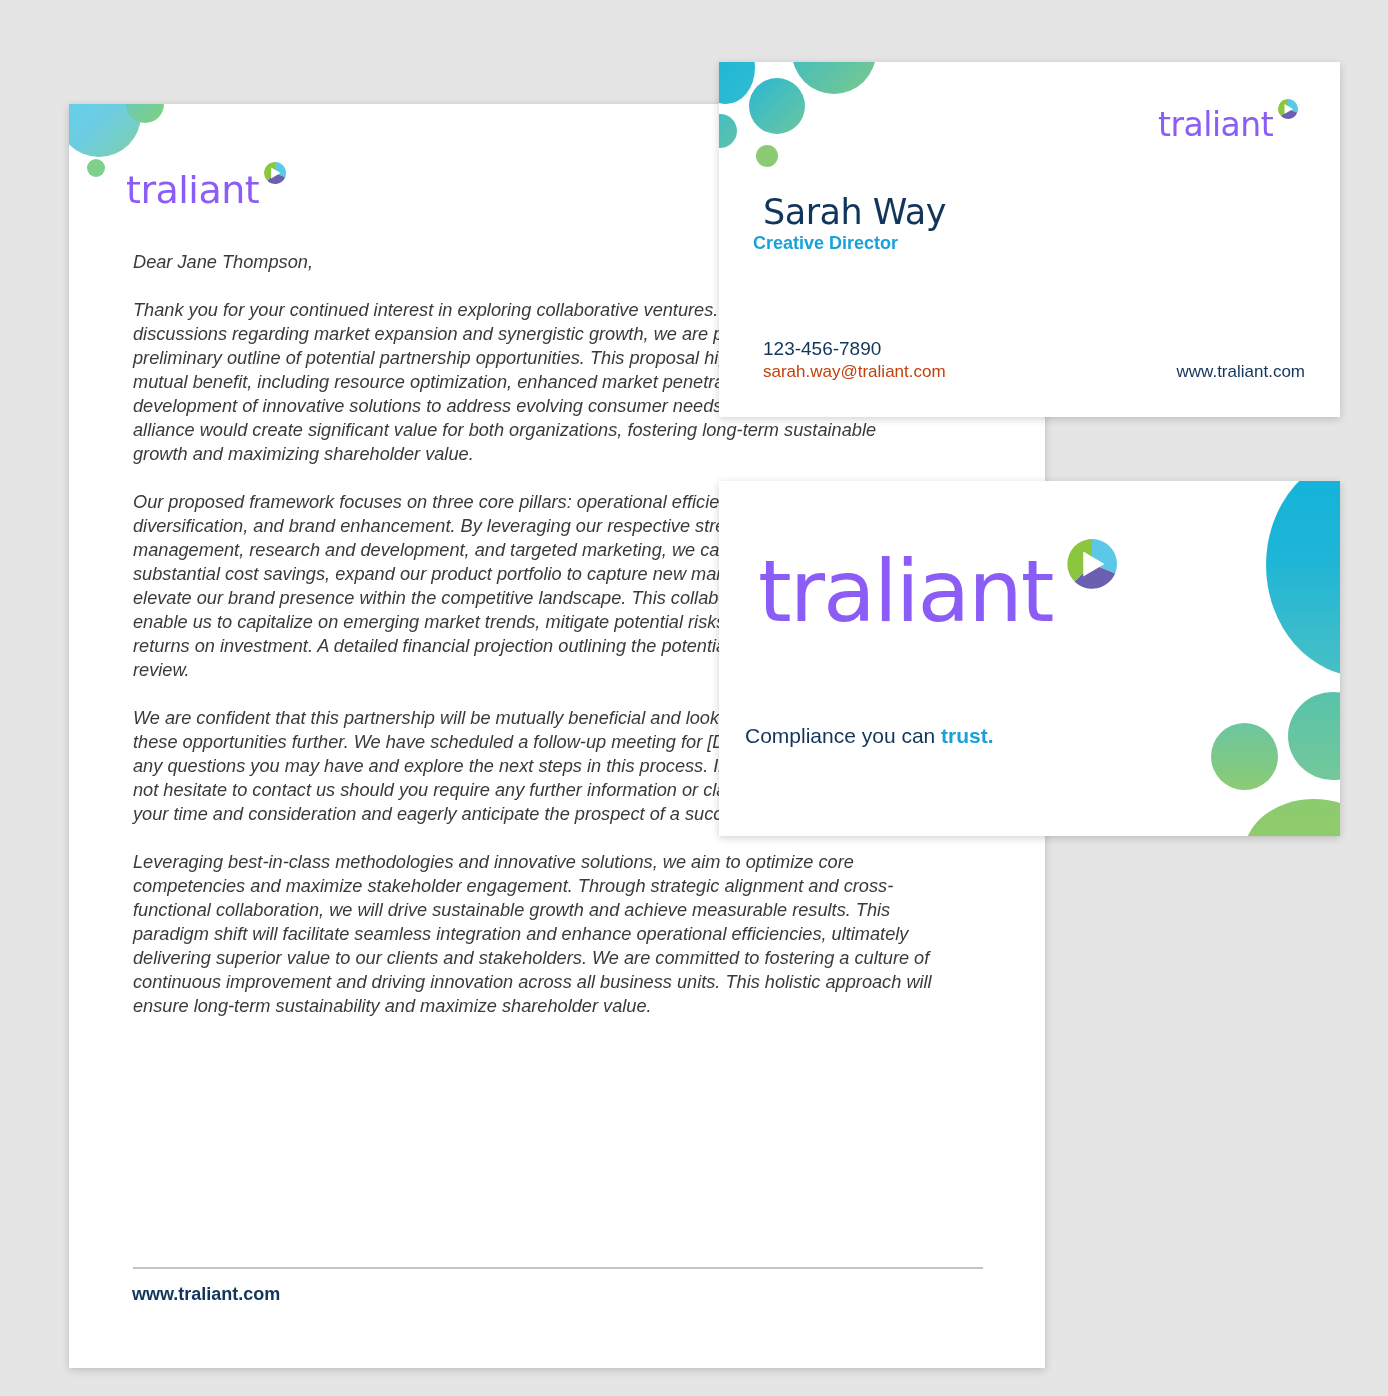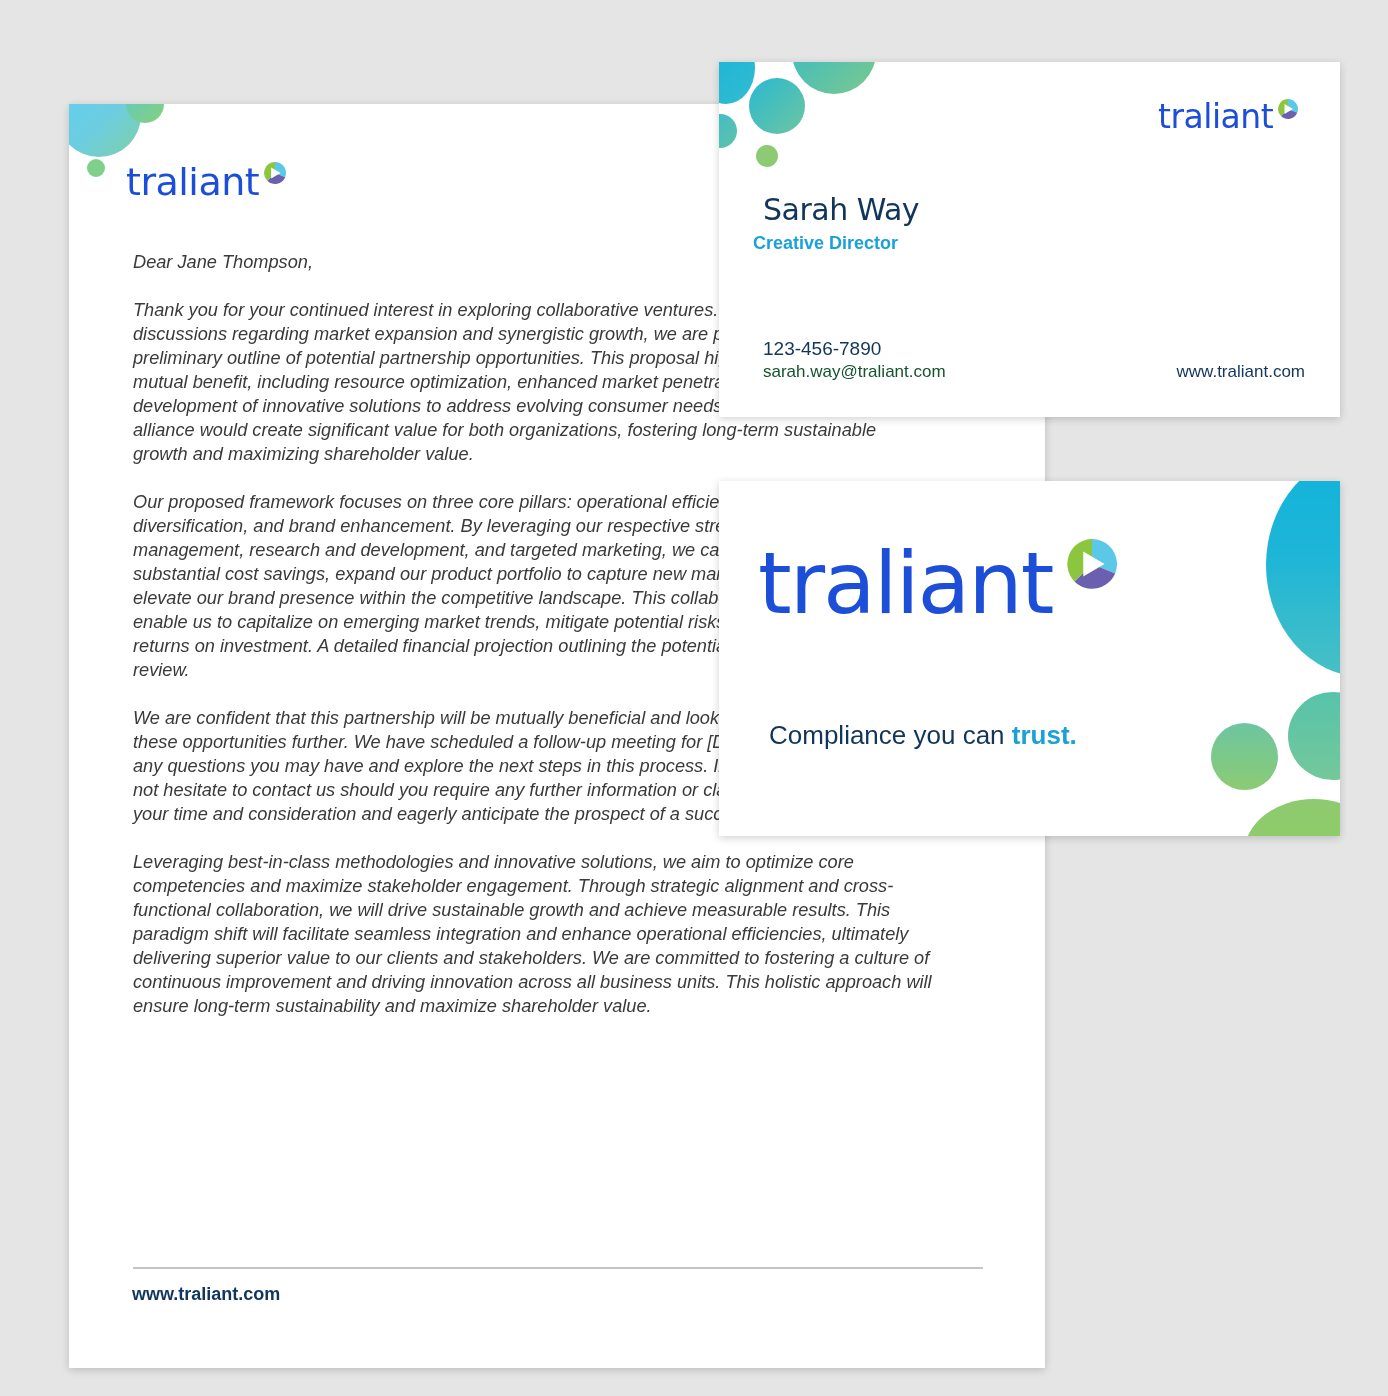--- a/index.html
+++ b/index.html
@@ -9,42 +9,42 @@
     font-family: "Liberation Sans", "DejaVu Sans", sans-serif;
   }
   .sheet {
     position: absolute; background: #ffffff; overflow: hidden;
     box-shadow: 0 2px 8px rgba(0,0,0,0.18);
   }
   .circle { position: absolute; border-radius: 50%; }
 
   
   #letter { left: 69px; top: 104px; width: 976px; height: 1264px; }
-  .wordmark { color: #1d4ed8; font-family: "DejaVu Sans", sans-serif; letter-spacing: -0.5px; display: inline-block; }
+  .wordmark { color: #8b5cf6; font-family: "DejaVu Sans", sans-serif; letter-spacing: -0.5px; display: inline-block; margin-top: 8px; }
   .logo-wrap { position: absolute; display: flex; align-items: flex-start; }
   .letter-body {
     position: absolute; left: 64px; top: 146px; width: 800px;
     color: #3a3a3a; font-family: "Liberation Sans", sans-serif;
     font-size: 18.2px; line-height: 24px;
   }
   .letter-body p { margin: 0 0 24px 0; font-style: italic; }
   .letter-rule { position: absolute; left: 64px; top: 1163px; width: 850px; height: 2px; background: #c4c4c8; }
   .letter-footer { position: absolute; left: 63px; top: 1180px; font-weight: bold; font-size: 18px; color: #12355b; }
 
   
   #card1 { left: 719px; top: 62px; width: 621px; height: 355px; }
-  .card-name { position: absolute; left: 44px; top: 130px; font-size: 30px; color: #12355b; font-family: "DejaVu Sans", sans-serif; letter-spacing: -0.5px; }
+  .card-name { position: absolute; left: 44px; top: 130px; font-size: 35px; color: #12355b; font-family: "DejaVu Sans", sans-serif; letter-spacing: -0.5px; }
   .card-title { position: absolute; left: 34px; top: 171px; font-size: 18px; font-weight: bold; color: #1aa2d8; }
   .card-phone { position: absolute; left: 44px; top: 276px; font-size: 19px; color: #12355b; }
-  .card-email { position: absolute; left: 44px; top: 300px; font-size: 17px; color: #14532d; text-align: right; }
+  .card-email { position: absolute; left: 44px; top: 300px; font-size: 17px; color: #c2410c; text-align: right; }
   .card-web { position: absolute; right: 35px; top: 300px; font-size: 17px; color: #12355b; }
 
   
   #card2 { left: 719px; top: 481px; width: 621px; height: 355px; }
-  .tagline { position: absolute; left: 50px; top: 238px; font-size: 26px; line-height: 33px; color: #12355b; }
+  .tagline { position: absolute; left: 26px; top: 238px; font-size: 21px; line-height: 33px; color: #12355b; }
   .tagline .hl { color: #1aa2d8; font-weight: bold; }
 </style>
 </head>
 <body>
 
 <svg width="0" height="0" style="position:absolute">
   <defs>
     <linearGradient id="gBlueGreen" x1="0" y1="0" x2="1" y2="1">
       <stop offset="0" stop-color="#12b3da"></stop>
       <stop offset="0.55" stop-color="#5cc3a8"></stop>

